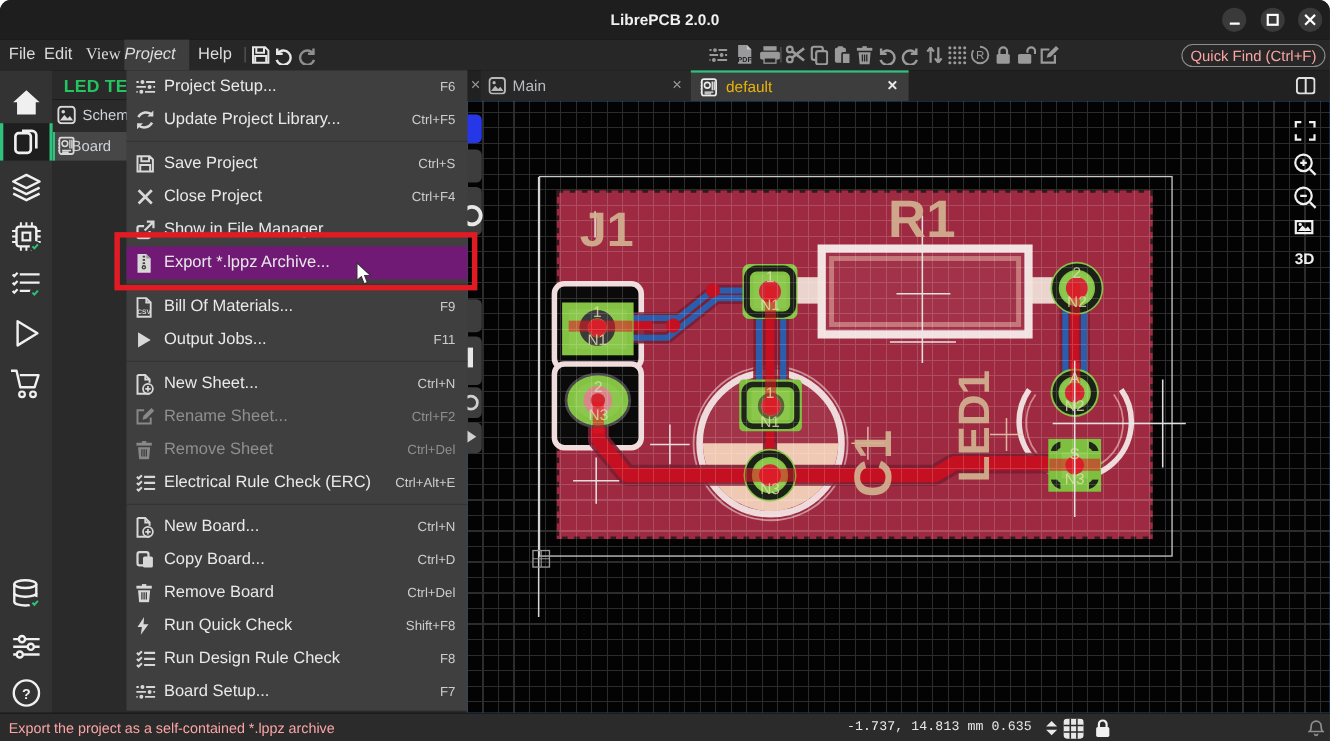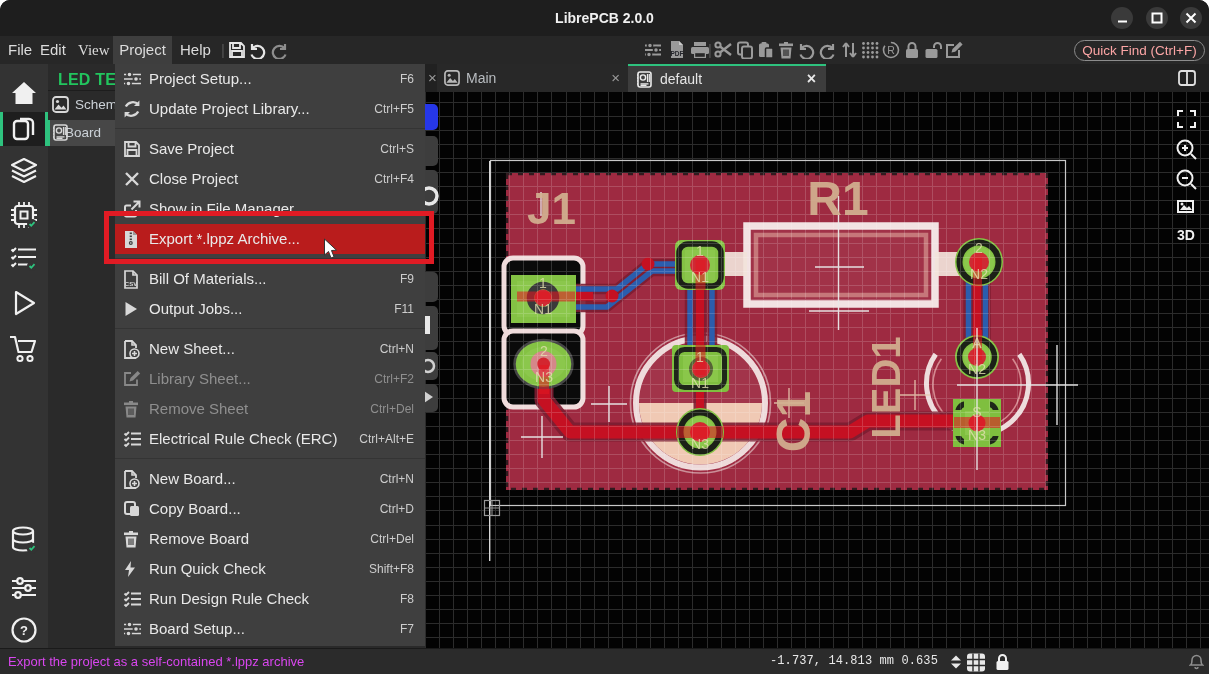--- a/index.html
+++ b/index.html
@@ -13,29 +13,29 @@
 .mitem{position:absolute;top:0;height:28px;line-height:28px;color:#dcdcdc;font-size:15px;}
 #mainrow{position:absolute;left:0;top:64px;width:1209px;height:584px;}
 #rail{position:absolute;left:0;top:0;width:48px;height:584px;background:#333333;}
 #dock{position:absolute;left:48px;top:0;width:377px;height:584px;background:#2a2a2a;}
 #dockhead{position:absolute;left:10px;top:7px;color:#22c55e;font-weight:bold;font-size:16px;letter-spacing:0.2px;}
 .docksep{position:absolute;left:0;top:26px;width:377px;height:1px;background:#1d1d1d;}
 .dockitem{position:absolute;left:0;width:377px;height:26px;color:#ccd2d8;font-size:13.5px;line-height:26px;}
 #tabbar{position:absolute;left:425px;top:0;width:784px;height:28px;background:#212121;}
 #canvas{position:absolute;left:425px;top:28px;width:784px;height:556px;background:#3b82f6;}
 #statusbar{position:absolute;left:0;top:648px;width:1209px;height:26px;background:#2b2b2b;border-top:1px solid #1a1a1a;}
-#stext{position:absolute;left:8px;top:0;height:26px;line-height:25px;color:#d946ef;font-size:13px;}
+#stext{position:absolute;left:8px;top:0;height:26px;line-height:25px;color:#fca5a5;font-size:13px;}
 #scoord{position:absolute;left:770px;top:0;height:26px;line-height:25px;color:#e8e8e8;
  font-size:12px;font-family:"Liberation Mono",monospace;letter-spacing:0.1px;}
 #menupop{position:absolute;left:115px;top:64px;width:310px;height:582px;background:#3f3f3f;z-index:30;}
 .mi{position:relative;height:30px;}
 .mi .lab{position:absolute;left:34px;top:0;height:30px;line-height:30px;color:#e9e9e9;font-size:15px;}
 .mi .sc{position:absolute;right:11px;top:0;height:30px;line-height:30px;color:#cdcdcd;font-size:12px;}
 .mi.dis .lab,.mi.dis .sc{color:#8f8f8f;}
-.mi.hl{background:#b91c1c;}
+.mi.hl{background:#701a75;}
 .mi svg{position:absolute;left:8px;top:6px;}
 .msep{height:10px;position:relative;}
 .msep:after{content:"";position:absolute;left:0;right:0;top:4px;height:1px;background:#343434;}
 #redbox{position:absolute;left:104px;top:211px;width:330px;height:53px;border:5px solid #e01b24;z-index:40;}
 #cursor{position:absolute;left:323px;top:238px;z-index:50;}
 .ic{position:absolute;}
 </style></head>
 <body>
 <div id="win">
   <div id="titlebar">
@@ -50,21 +50,21 @@
         <rect x="1.5" y="1.5" width="9" height="9" fill="none" stroke="#fff" stroke-width="2"></rect>
       </svg>
     <svg class="ic" style="left:1185px;top:12px;" width="12" height="12">
         <path d="M1.5 1.5l9 9M10.5 1.5l-9 9" stroke="#fff" stroke-width="2"></path>
       </svg>
   </div>
   <div id="menubar">
     <div class="mitem" style="left:8px;">File</div>
     <div class="mitem" style="left:40px;">Edit</div>
     <div class="mitem" style="left:78px;font-family:Liberation Serif, serif;">View</div>
-    <div class="mitem" style="left:113px;width:59px;background:#3e3e3e;text-align:center;">Project</div>
+    <div class="mitem" style="left:113px;width:59px;background:#3e3e3e;text-align:left;font-style:italic;">Project</div>
     <div class="mitem" style="left:180px;">Help</div>
     <div class="mitem" style="left:221px;color:#555;">|</div>
     
     <svg class="ic" style="left:228px;top:5px;" width="18" height="18" viewBox="0 0 18 18">
       <path d="M2 2 h11 l3 3 v11 h-14 z M5 2 v5 h7 v-5 M4 16 v-6 h10 v6" fill="none" stroke="#e6e6e6" stroke-width="1.8"></path>
     </svg>
     
     <svg class="ic" style="left:248px;top:5px;" width="18" height="18" viewBox="0 0 18 18">
       <path d="M4 3 v5 h5 M4.5 7.5 a6.5 6.5 0 1 1 -1 6" fill="none" stroke="#e6e6e6" stroke-width="2.2"></path>
     </svg>
@@ -268,21 +268,21 @@
         <span style="position:absolute;left:29px;top:0;line-height:28px;color:#b8bcc0;font-size:14px;">Main</span>
         <span style="position:absolute;right:8px;top:0;line-height:28px;color:#9a9a9a;font-size:15px;">×</span>
       </div>
       <div style="position:absolute;left:203px;top:0;width:198px;height:28px;background:#3d3d3d;border-top:2px solid #2ec27e;">
         <svg class="ic" style="left:8px;top:5px;" width="17" height="17" viewBox="0 0 17 17">
           <rect x="2" y="1" width="13" height="15" rx="2" fill="none" stroke="#ececec" stroke-width="1.6"></rect>
           <path d="M2 4 h-1 M2 7 h-1 M2 10 h-1 M2 13 h-1" stroke="#ececec" stroke-width="1.4"></path>
           <circle cx="7" cy="6.5" r="2.6" fill="none" stroke="#ececec" stroke-width="1.4"></circle>
           <path d="M11.5 3 v8 M13.3 3 v8 M4.5 12.8 h8 M4.5 14.4 h6" stroke="#ececec" stroke-width="1.2"></path>
         </svg>
-        <span style="position:absolute;left:32px;top:0;line-height:26px;color:#e5e5e5;font-size:14px;">default</span>
+        <span style="position:absolute;left:32px;top:0;line-height:26px;color:#eab308;font-size:14px;">default</span>
         <span style="position:absolute;right:10px;top:0;line-height:26px;color:#e8e8e8;font-size:16px;font-weight:bold;">×</span>
       </div>
       <svg class="ic" style="left:753px;top:6px;" width="18" height="16" viewBox="0 0 18 16">
         <rect x="1" y="1" width="16" height="14" rx="2.5" fill="none" stroke="#e0e0e0" stroke-width="1.8"></rect>
         <path d="M9 1 v14" stroke="#e0e0e0" stroke-width="1.8"></path>
       </svg>
     </div>
     <div id="canvas">
 <svg width="784" height="556" viewBox="0 0 784 556">
 <rect x="0" y="0" width="784" height="556" fill="#030303"></rect>
@@ -564,21 +564,21 @@
           <path d="M11.5 11 v5 M9 13.5 h5" stroke="#d8d8d8" stroke-width="1.6"></path>
         </svg>
         <span class="lab">New Sheet...</span>
         <span class="sc">Ctrl+N</span>
       </div>
     <div class="mi dis">
         <svg width="18" height="18" viewBox="0 0 18 18">
           <path d="M14 9.5 v5.5 h-12 v-12 h6" fill="none" stroke="#888" stroke-width="1.8"></path>
           <path d="M6.5 11.5 l1 -3.5 7.2 -7 2.5 2.5 -7.2 7.1 z" fill="#888"></path>
         </svg>
-        <span class="lab">Library Sheet...</span>
+        <span class="lab">Rename Sheet...</span>
         <span class="sc">Ctrl+F2</span>
       </div>
     <div class="mi dis">
         <svg width="16" height="18" viewBox="0 0 16 18">
           <g fill="#888">
             <rect x="1" y="2.5" width="14" height="2.6"></rect>
             <rect x="6" y="1" width="4" height="2.5"></rect>
             <path d="M2.5 6.5 h11 l-1 11 h-9 z"></path>
           </g>
           <path d="M6 8.5 v6.5 M8 8.5 v6.5 M10 8.5 v6.5" stroke="#3f3f3f" stroke-width="1.2"></path>

